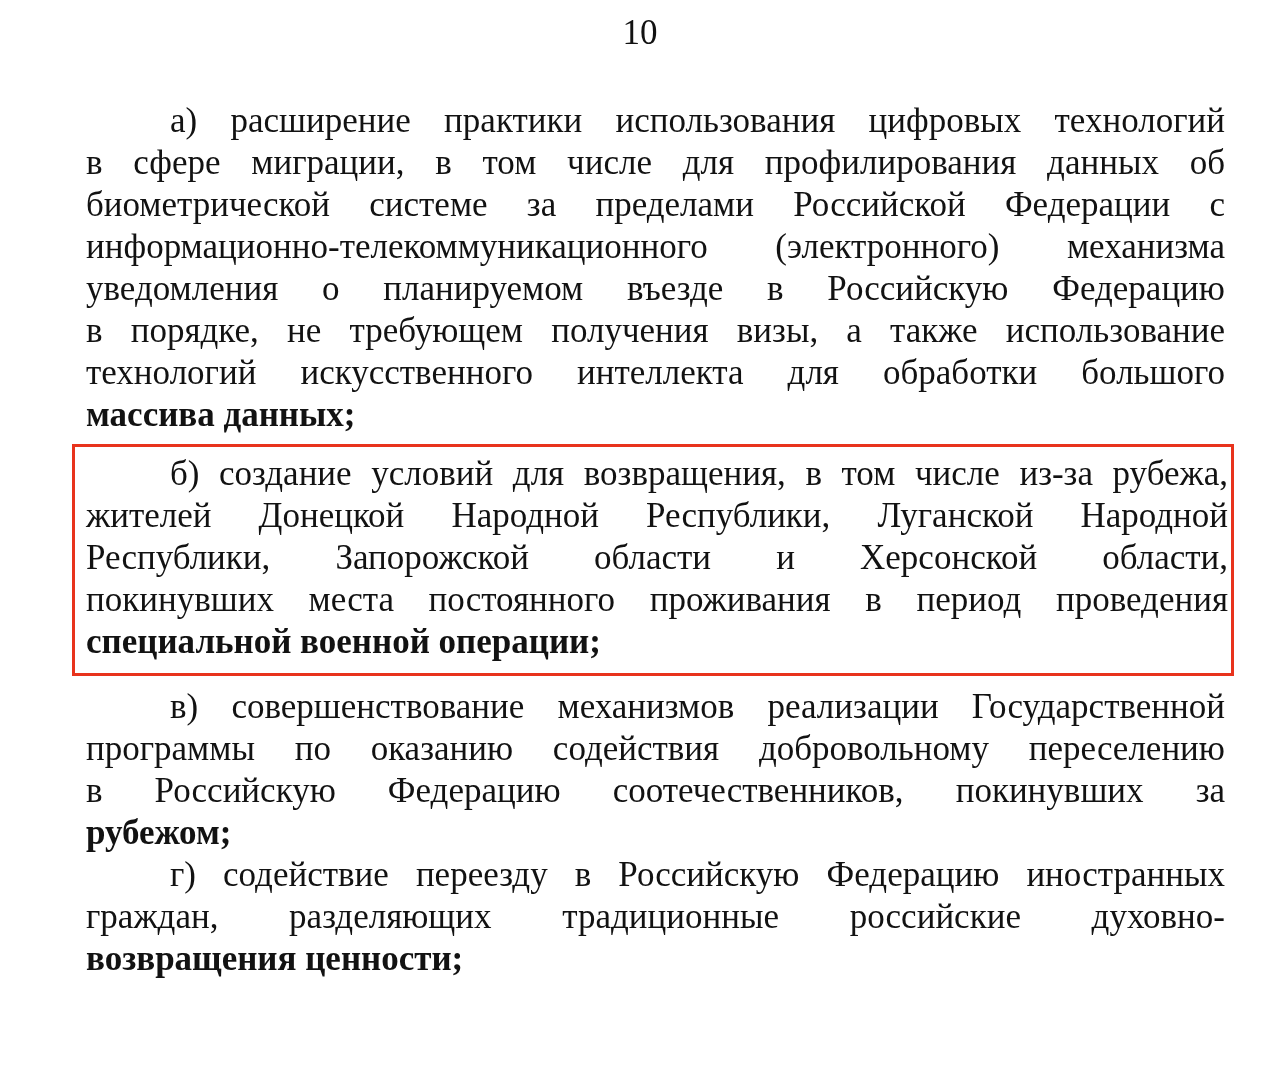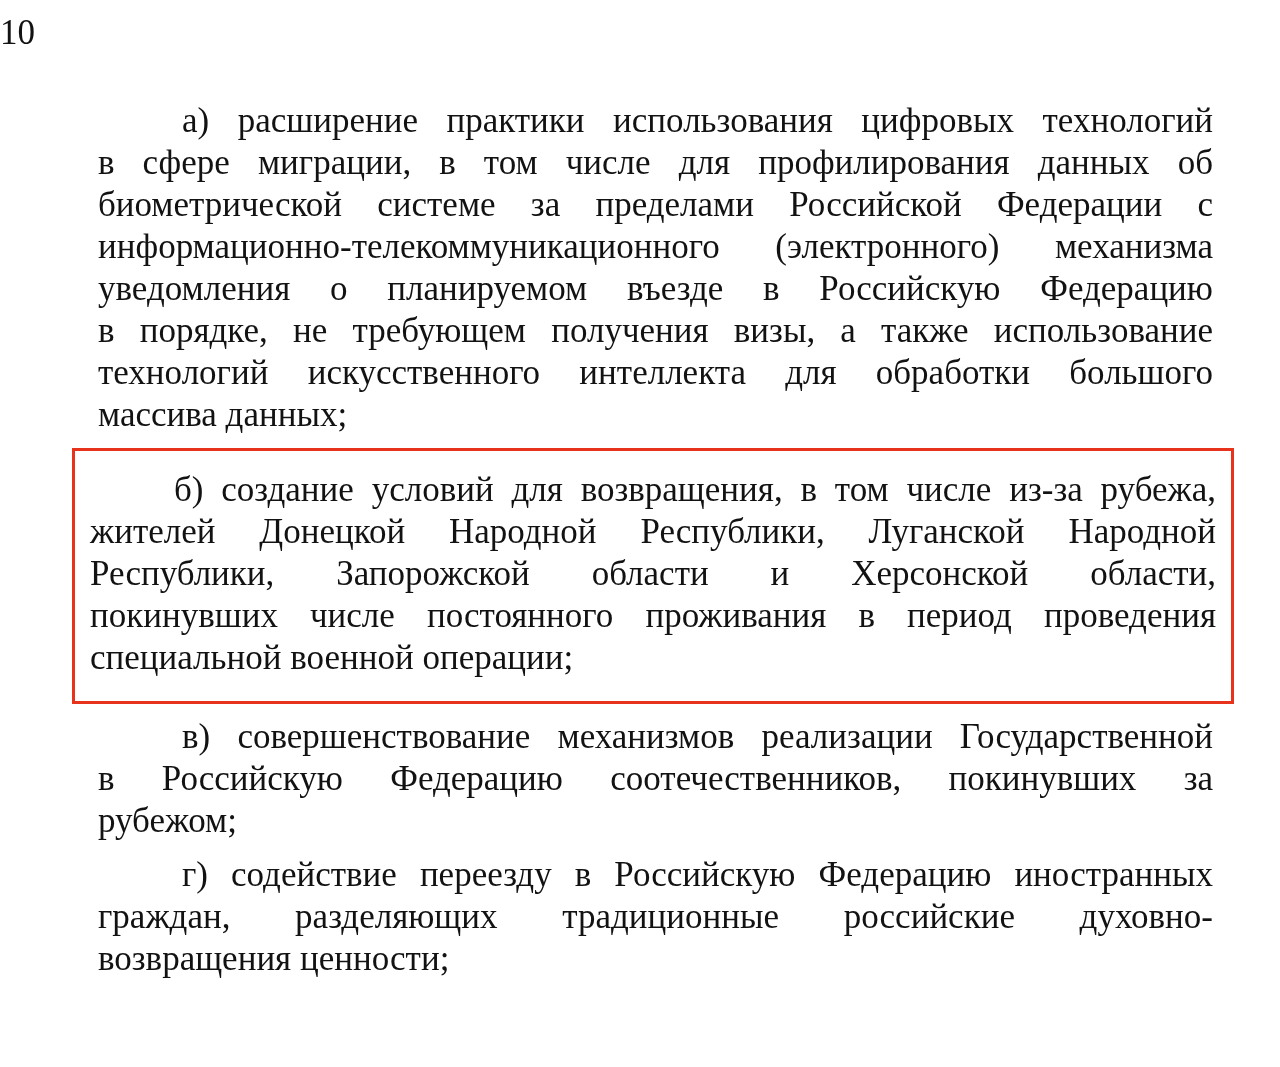--- a/index.html
+++ b/index.html
@@ -12,41 +12,42 @@
     width: 1280px;
     height: 1067px;
     background: #ffffff;
     color: #121212;
     font-family: "Liberation Serif", "DejaVu Serif", serif;
     overflow: hidden;
   }
   .page-number {
     padding-top: 12px;
     margin-bottom: 46px;
+    text-align: center;
     font-size: 35px;
     line-height: 42px;
   }
   .content {
     margin-left: 86px;
     width: 1139px;
     font-size: 35px;
     line-height: 42px;
   }
-  .paragraph { margin: 12px; }
+  .paragraph { margin: 0; }
   .line {
     text-align: justify;
     text-align-last: justify;
     text-justify: inter-word;
   }
   .line.first { padding-left: 84px; }
-  .line.last  { text-align-last: left; }
+  .line.last  { text-align-last: left; font-weight: bold; }
   .hl-box {
     border: 3px solid var(--hl, #e8331c);
     margin: 8px -9px 10px -14px;
-    padding: 6px 3px 10px 3px;
+    padding: 6px 3px 10px 11px;
   }
 </style>
 </head>
 <body>
 
 <div class="page">
   <div class="page-number">10</div>
   <div class="content">
       <div class="paragraph">
         <div class="line first">а) расширение практики использования цифровых технологий</div>
@@ -56,26 +57,27 @@
         <div class="line">уведомления о планируемом въезде в Российскую Федерацию</div>
         <div class="line">в порядке, не требующем получения визы, а также использование</div>
         <div class="line">технологий искусственного интеллекта для обработки большого</div>
         <div class="line last">массива данных;</div>
       </div>
       <div class="hl-box">
         <div class="paragraph">
           <div class="line first">б) создание условий для возвращения, в том числе из-за рубежа,</div>
           <div class="line">жителей Донецкой Народной Республики, Луганской Народной</div>
           <div class="line">Республики, Запорожской области и Херсонской области,</div>
-          <div class="line">покинувших числе постоянного проживания в период проведения</div>
+          <div class="line">покинувших места постоянного проживания в период проведения</div>
           <div class="line last">специальной военной операции;</div>
         </div>
       </div>
       <div class="paragraph">
         <div class="line first">в) совершенствование механизмов реализации Государственной</div>
+        <div class="line">программы по оказанию содействия добровольному переселению</div>
         <div class="line">в Российскую Федерацию соотечественников, покинувших за</div>
         <div class="line last">рубежом;</div>
       </div>
       <div class="paragraph">
         <div class="line first">г) содействие переезду в Российскую Федерацию иностранных</div>
         <div class="line">граждан, разделяющих традиционные российские духовно-</div>
         <div class="line last">возвращения ценности;</div>
       </div>
     </div>
 </div>

